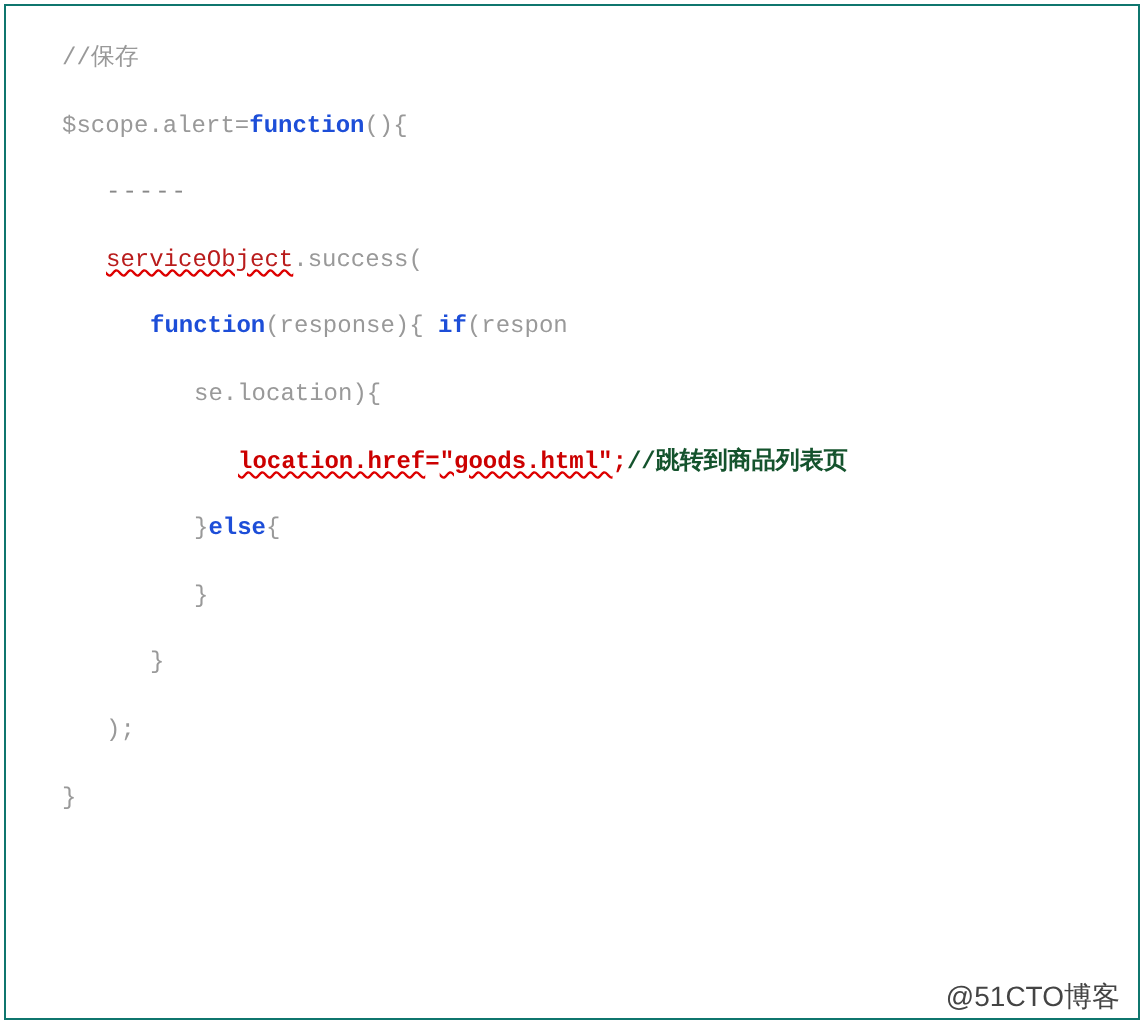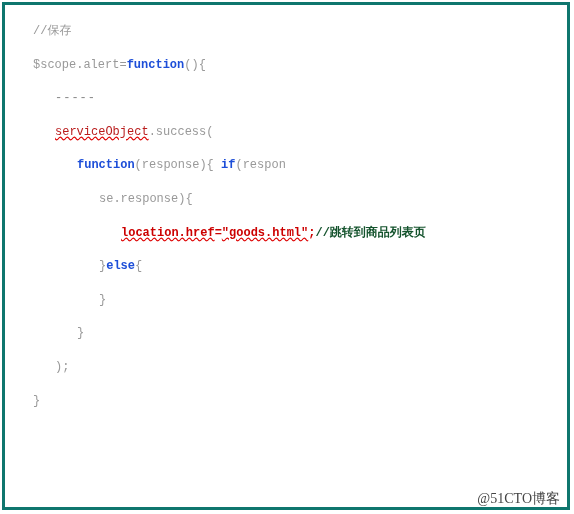--- a/index.html
+++ b/index.html
@@ -6,21 +6,21 @@
     body {
       width: 574px;
       height: 514px;
       background: #fff;
       font-family: "Courier New", Consolas, monospace;
       font-size: 12px;
       position: relative;
       overflow: hidden;
     }
     .code-container {
-      border: 3px solid #0f766e;
+      border: 1px solid #0f766e;
       width: 568px;
       height: 508px;
       margin: 2px;
       padding: 10px 0 10px 28px;
       line-height: 2.8;
     }
     .line { white-space: pre; color: #999; }
     .comment { color: #999; }
     .keyword { color: #1d4ed8; font-weight: bold; }
     .normal { color: #999; }
@@ -35,34 +35,34 @@
     .green { color: #14532d; font-weight: bold; }
     .indent1 { padding-left: 22px; display: inline-block; }
     .indent2 { padding-left: 44px; display: inline-block; }
     .indent3 { padding-left: 66px; display: inline-block; }
     .indent4 { padding-left: 88px; display: inline-block; }
     .watermark {
       position: absolute;
       bottom: 6px;
       right: 14px;
       color: #444;
-      font-family: Liberation Serif, serif;
+      font-family: Liberation Sans, sans-serif;
       font-size: 14px;
     }
   </style>
 </head>
 <body>
 
 <div class="code-container">
   <div class="line"><span class="comment">//保存</span></div>
   <div class="line"><span class="normal">$scope.alert=</span><span class="keyword">function</span><span class="normal">(){</span></div>
   <div class="line"><span class="indent1 dots">-----</span></div>
   <div class="line"><span class="indent1"><span class="underline-red">serviceObject</span><span class="normal">.success(</span></span></div>
   <div class="line"><span class="indent2"><span class="keyword">function</span><span class="normal">(response){ </span><span class="keyword">if</span><span class="normal">(respon</span></span></div>
-  <div class="line"><span class="indent3 normal">se.response){</span></div>
+  <div class="line"><span class="indent3 normal">se.location){</span></div>
   <div class="line"><span class="indent4"><span class="red-bold underline-red">location.href</span><span class="red-bold">=</span><span class="red-bold underline-red">"goods.html"</span><span class="red-bold">;</span><span class="green">//跳转到商品列表页</span></span></div>
   <div class="line"><span class="indent3"><span class="normal">}</span><span class="keyword">else</span><span class="normal">{</span></span></div>
   <div class="line"><span class="indent3 normal">}</span></div>
   <div class="line"><span class="indent2 normal">}</span></div>
   <div class="line"><span class="indent1 normal">);</span></div>
   <div class="line"><span class="normal">}</span></div>
 </div>
 
 <div class="watermark">@51CTO博客</div>
 

